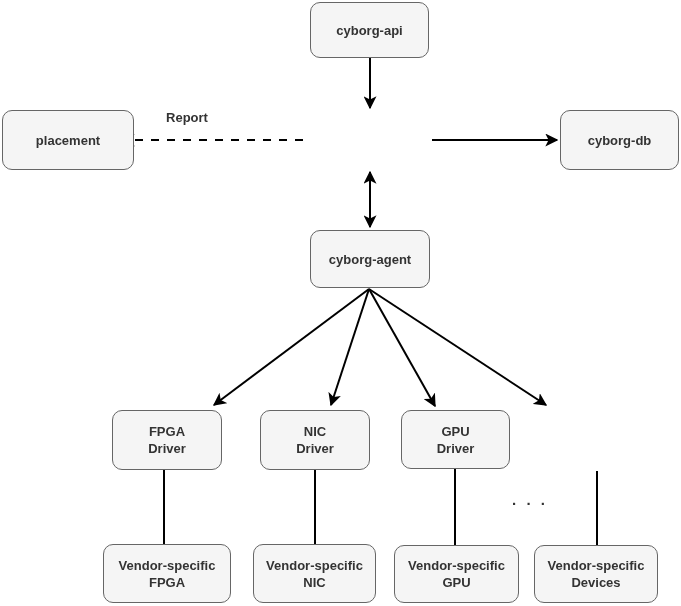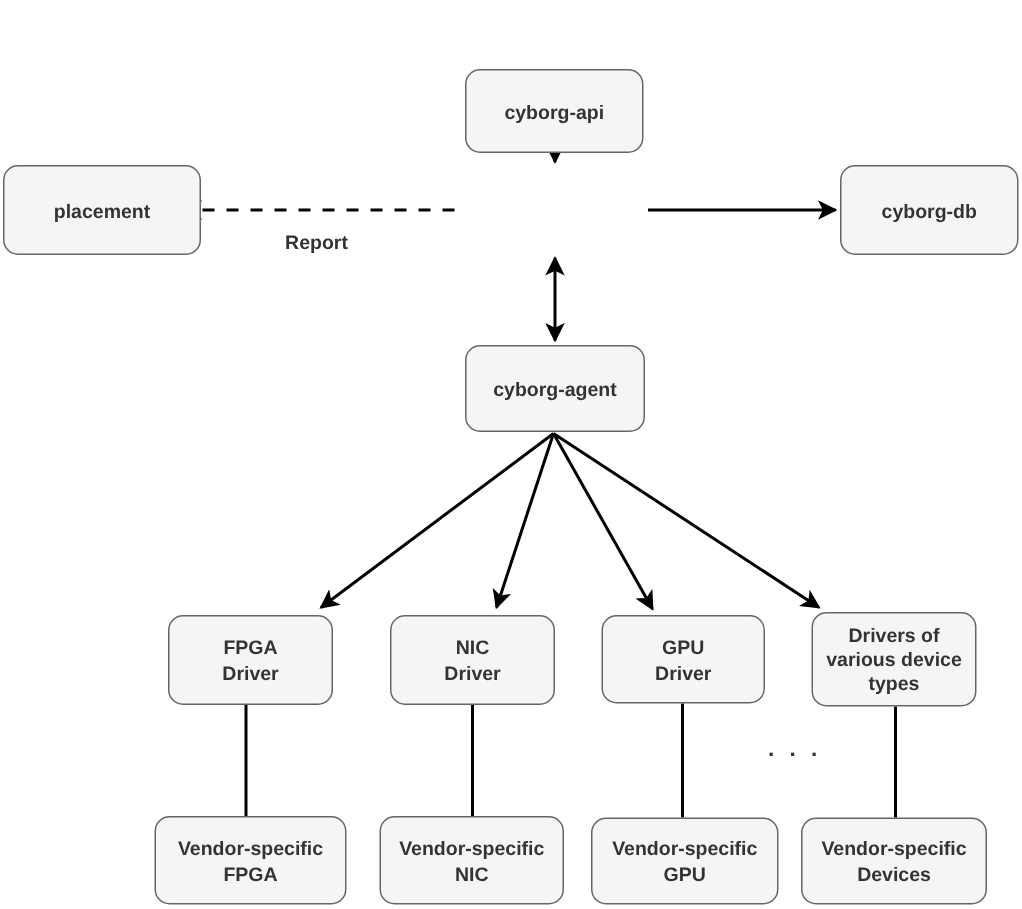--- a/index.html
+++ b/index.html
@@ -68,21 +68,21 @@
     <path class="edge" d="M 369 289 L 214 405" marker-end="url(#arrow)"></path>
     <path class="edge" d="M 369 289 L 331 405" marker-end="url(#arrow)"></path>
     <path class="edge" d="M 369 289 L 435 406" marker-end="url(#arrow)"></path>
     <path class="edge" d="M 369 289 L 546 405" marker-end="url(#arrow)"></path>
     <path class="edge" d="M 164 470 L 164 544"></path>
     <path class="edge" d="M 315 470 L 315 544"></path>
     <path class="edge" d="M 455 469 L 455 545"></path>
     <path class="edge" d="M 597 471 L 597 545"></path>
   </svg>
 
-  <div class="node" style="left:310px; top:2px; width:119px; height:56px;margin-top:44px;">
+  <div class="node" style="left:310px; top:2px; width:119px; height:56px;">
     <span>cyborg-api</span>
   </div>
 
   <div class="node" style="left:2px; top:110px; width:132px; height:60px;">
     <span>placement</span>
   </div>
 
 
   <div class="node" style="left:560px; top:110px; width:119px; height:60px;">
     <span>cyborg-db</span>
@@ -100,25 +100,20 @@
   <div class="node" style="left:260px; top:410px; width:110px; height:60px;">
     <span>NIC
 Driver</span>
   </div>
 
   <div class="node" style="left:401px; top:410px; width:109px; height:59px;">
     <span>GPU
 Driver</span>
   </div>
 
-  <div class="node" style="left:541px; top:408px; width:110px; height:63px; line-height:16px;">
-    <span>Drivers of
-various device
-types</span>
-  </div>
 
   <div class="node" style="left:103px; top:544px; width:128px; height:59px;">
     <span>Vendor-specific
 FPGA</span>
   </div>
 
   <div class="node" style="left:253px; top:544px; width:123px; height:59px;">
     <span>Vendor-specific
 NIC</span>
   </div>
@@ -126,17 +121,17 @@
   <div class="node" style="left:394px; top:545px; width:125px; height:58px;">
     <span>Vendor-specific
 GPU</span>
   </div>
 
   <div class="node" style="left:534px; top:545px; width:124px; height:58px;">
     <span>Vendor-specific
 Devices</span>
   </div>
 
-  <div class="edge-label" style="left:180px; top:110px; width:62px;margin-top:44px;">Report</div>
+  <div class="edge-label" style="left:156px; top:110px; width:62px;">Report</div>
 
   <div class="ellipsis-label" style="left:510px; top:491px; width:40px;">. . .</div>
 
 </div>
 
 </body></html>

